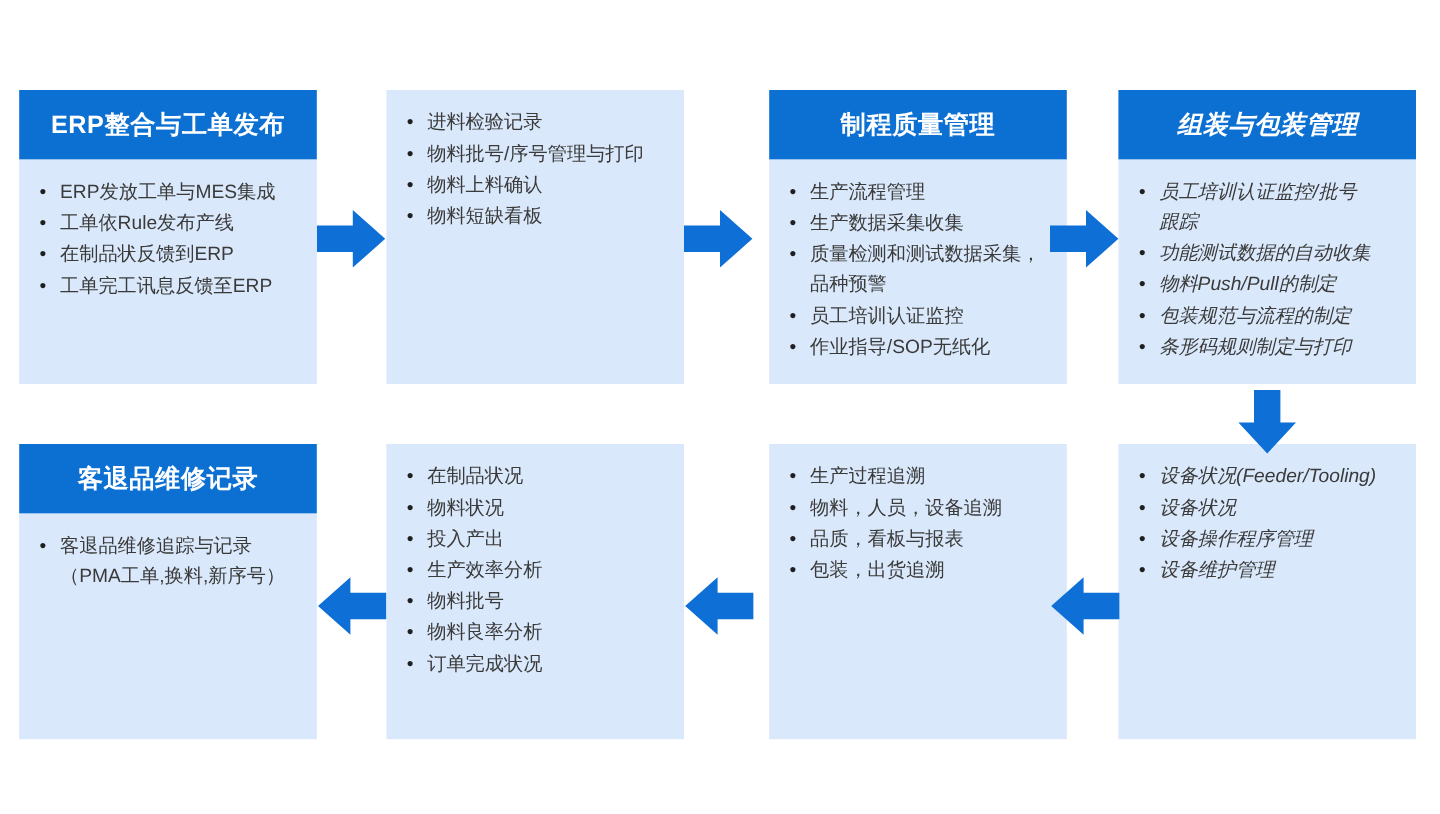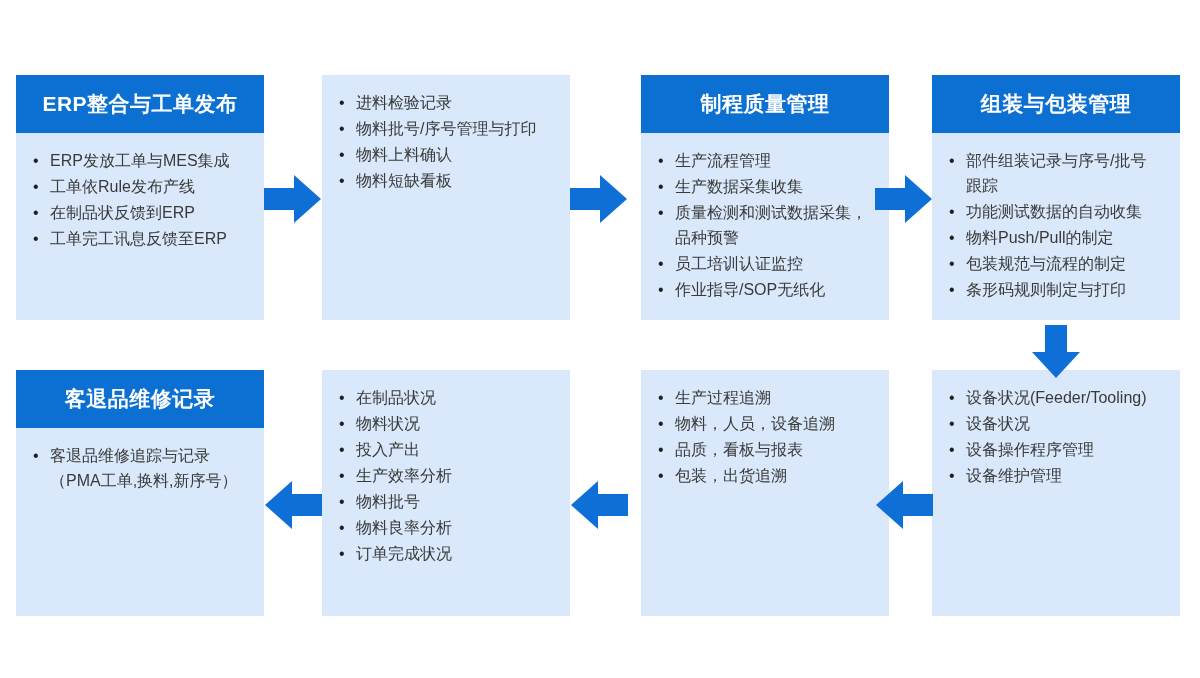--- a/index.html
+++ b/index.html
@@ -26,21 +26,21 @@
     position: absolute;
     width: 248px;
     display: flex;
     flex-direction: column;
   }
   .row-top    { top: 75px;  height: 245px; }
   .row-bottom { top: 370px; height: 246px; }
   .col-0 { left: 16px; }
   .col-1 { left: 322px; }
   .col-2 { left: 627px; margin-left: 14px; }
-  .col-3 { left: 932px; }
+  .col-3 { left: 932px; font-style: italic; }
   .box-header {
     height: 58px; flex: none;
     background: var(--header-blue);
     color: var(--header-text);
     display: flex; align-items: center; justify-content: center;
     font-size: 21px; font-weight: bold;
     letter-spacing: 0.5px;
   }
   .box-body {
     flex: 1;
@@ -157,21 +157,21 @@
         </ul>
     </div>
   </div>
 
   <div class="box row-top col-3">
     <div class="box-header">组装与包装管理</div>
     <div class="box-body">
       <ul class="items">
           <li>
             <span class="dot">•</span>
-            <span class="txt">部件组装记录与序号/批号
+            <span class="txt">员工培训认证监控/批号
 跟踪</span>
           </li>
           <li>
             <span class="dot">•</span>
             <span class="txt">功能测试数据的自动收集</span>
           </li>
           <li>
             <span class="dot">•</span>
             <span class="txt">物料Push/Pull的制定</span>
           </li>

